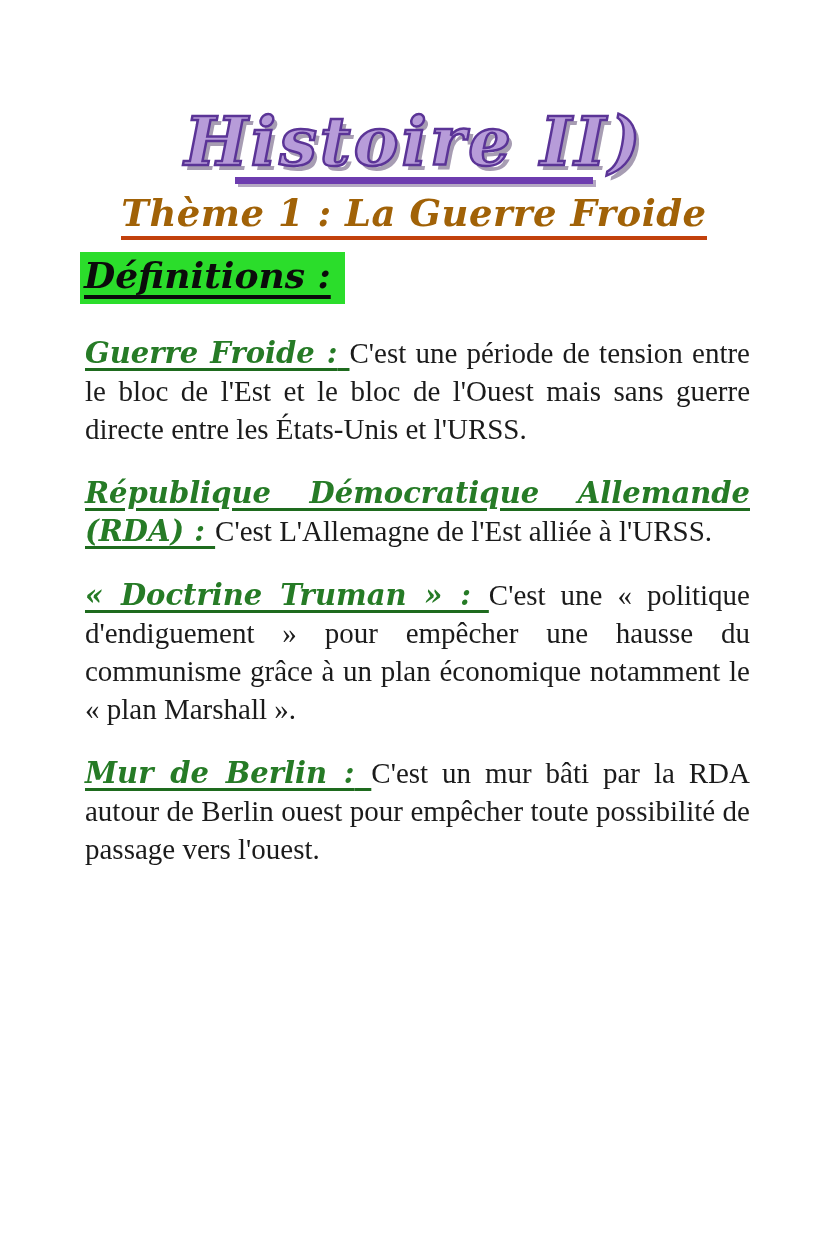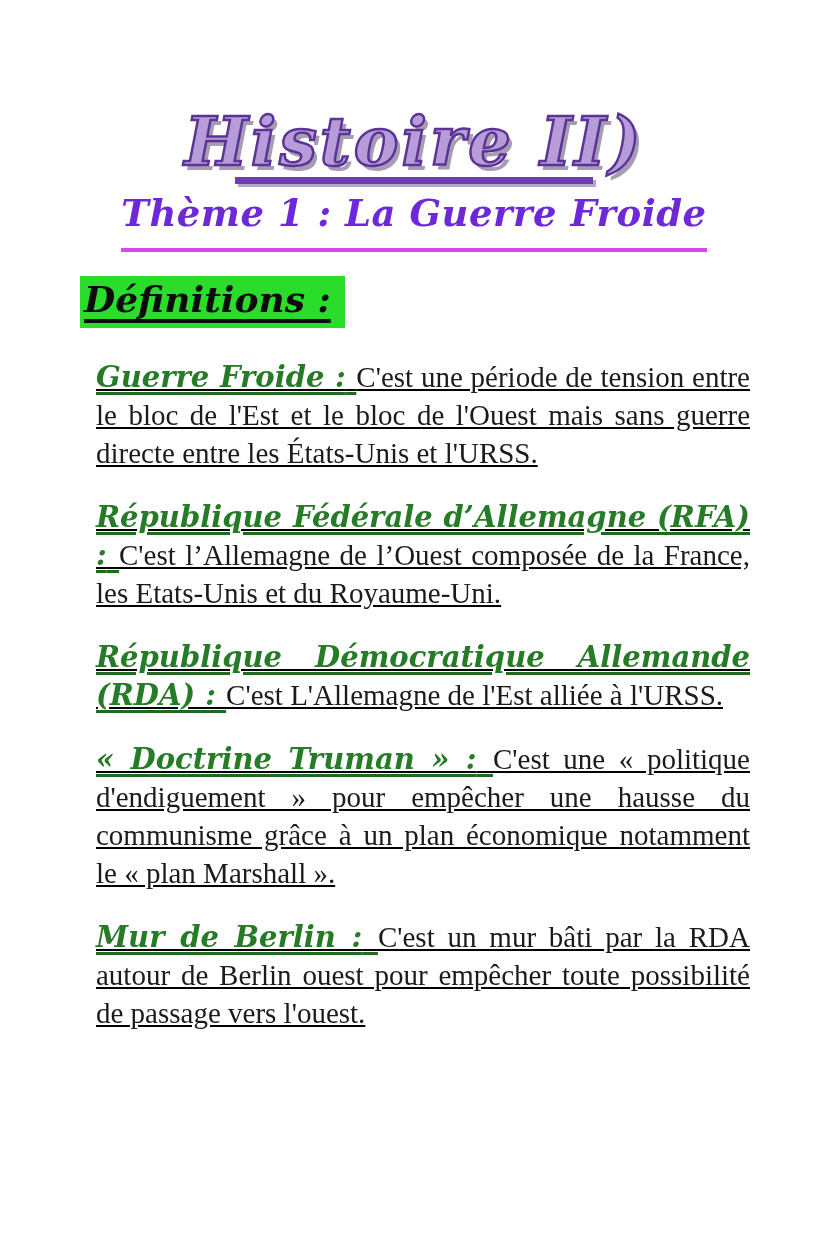--- a/index.html
+++ b/index.html
@@ -2,21 +2,20 @@
 <html lang="fr"><head>
 <meta charset="utf-8">
 <style>
   html,body{margin:0;padding:0;background:#ffffff;}
   .page{
     position:relative;
     width:828px;height:1242px;
     background:#ffffff;
     overflow:hidden;
     font-family:"Liberation Serif", serif;
-    text-decoration:underline;
   }
   
   .header{ text-align:center; padding-top:108px; }
   .title{
     display:inline-block;
     font-family:"DejaVu Serif", serif;
     font-style:italic;
     font-weight:700;
     font-size:67px;
     line-height:1;
@@ -32,48 +31,48 @@
     box-shadow:3px 3px 0 #b4a8c2;
   }
   .subtitle{
     display:inline-block;
     margin-top:10px;
     font-family:"DejaVu Serif", serif;
     font-style:italic;
     font-weight:700;
     font-size:37px;
     line-height:1.05;
-    color:#6d28d9;
-    border-bottom:4px solid #d946ef;
-    padding-bottom:15px;
+    color:#a16207;
+    border-bottom:4px solid #c2410c;
+    padding-bottom:3px;
     letter-spacing:0.5px;
   }
   
-  .content{ padding:24px 78px 0 80px; }
+  .content{ padding:12px 78px 0 80px; }
   .section-heading{
     display:inline-block;
     font-family:"DejaVu Serif", serif;
     font-style:italic;
     font-weight:700;
     font-size:36px;
     color:#0b0b0b;
     background:#2bdd2b;
     padding:2px 14px 8px 4px;
     text-decoration:underline;
     text-decoration-thickness:3.5px;
     text-decoration-color:#0b0b0b;
     text-underline-offset:7px;
     margin-bottom:30px;
   }
   .definition{
     font-size:29px;
     line-height:38px;
     text-align:justify;
     color:#1b1b1b;
-    margin:0 0 26px 16px;
+    margin:0 0 26px 5px;
   }
   .term{
     font-family:"DejaVu Serif", serif;
     font-style:italic;
     font-weight:700;
     color:#267b26;
     text-decoration:underline;
     text-decoration-thickness:2.5px;
     text-decoration-color:#1e6b1e;
     text-underline-offset:5px;
@@ -99,23 +98,20 @@
 
     <div>
       <span class="section-heading">Définitions :</span>
     </div>
 
     <p class="definition">
       <span class="term">Guerre Froide :</span><span>C'est une période de tension entre le bloc de l'Est et le bloc de l'Ouest mais sans guerre directe entre les États-Unis et l'URSS.</span>
     </p>
 
 
-    <p class="definition">
-      <span class="term">République Fédérale d’Allemagne (RFA) :</span><span>C'est l’Allemagne de l’Ouest composée de la France, les Etats-Unis et du Royaume-Uni.</span>
-    </p>
 
     <p class="definition">
       <span class="term">République Démocratique Allemande (RDA) :</span><span>C'est L'Allemagne de l'Est alliée à l'URSS.</span>
     </p>
 
     <p class="definition">
       <span class="term">« Doctrine Truman » :</span><span>C'est une « politique d'endiguement » pour empêcher une hausse du communisme grâce à un plan économique notamment le « plan Marshall ».</span>
     </p>
 
     <p class="definition">

